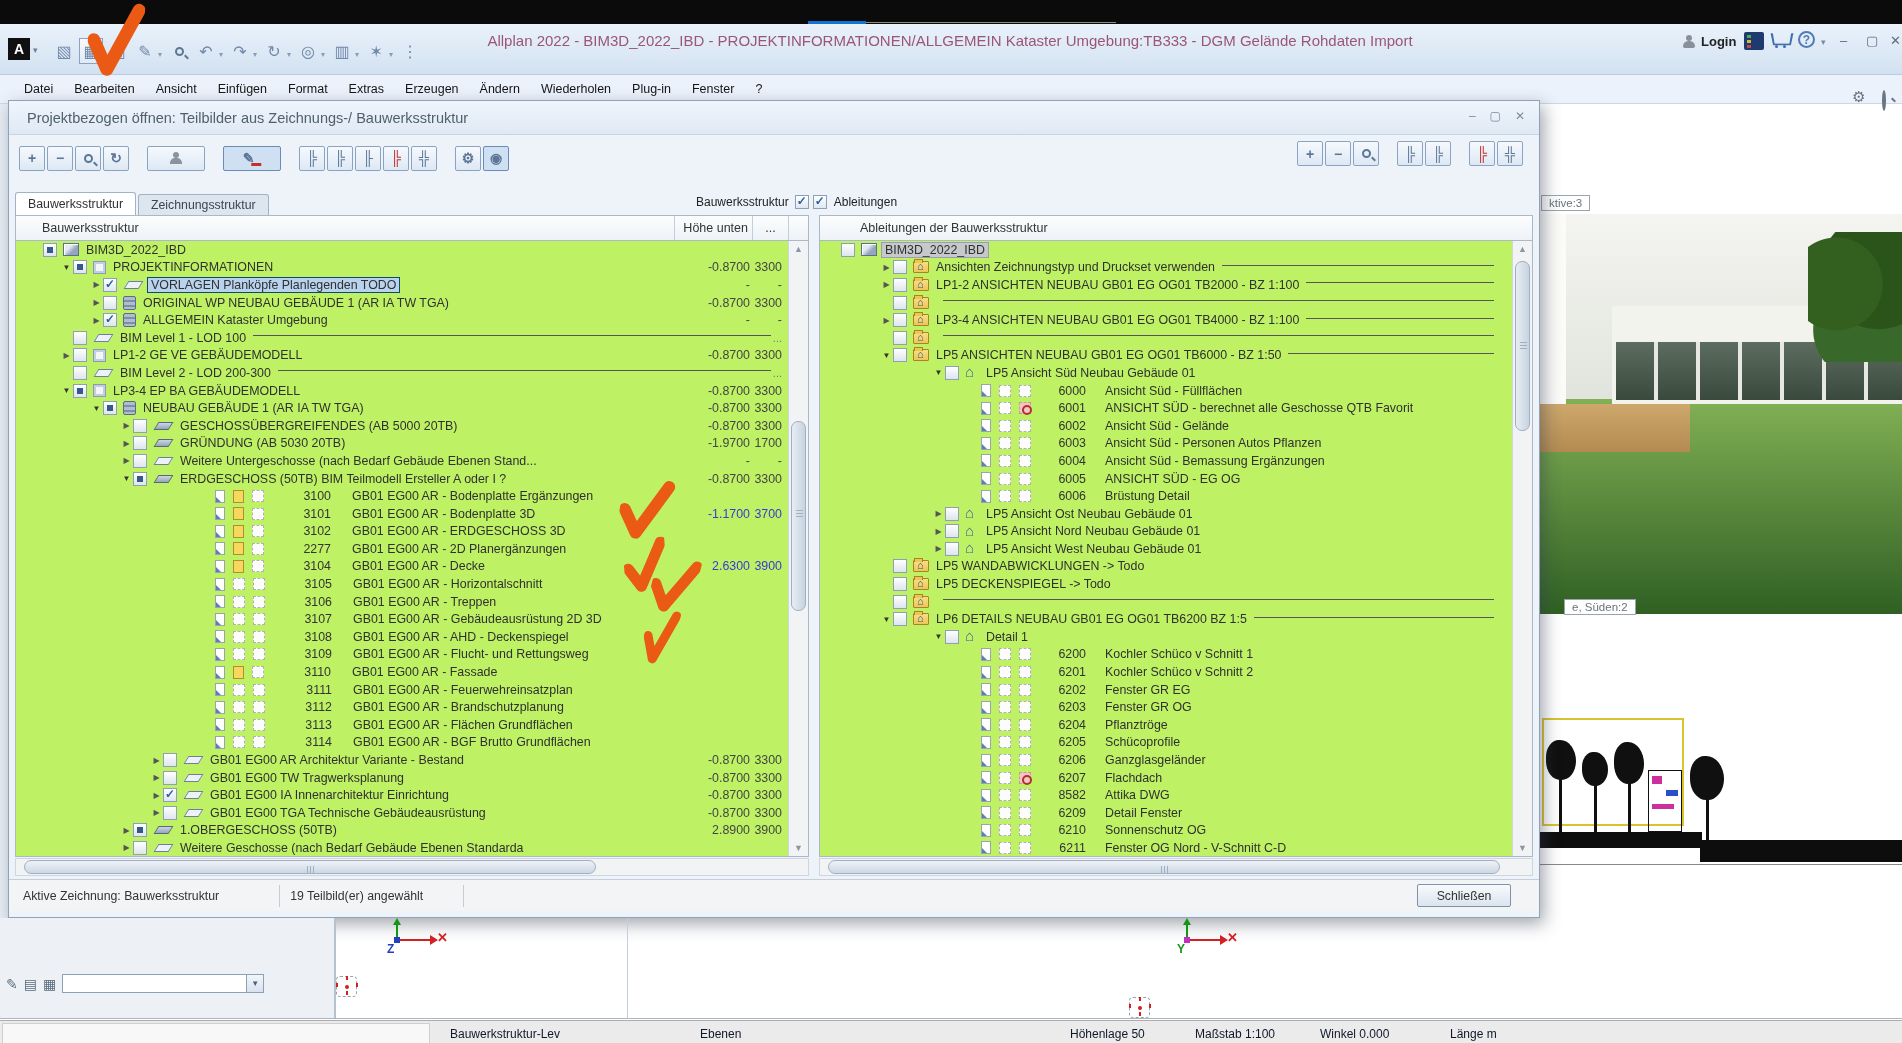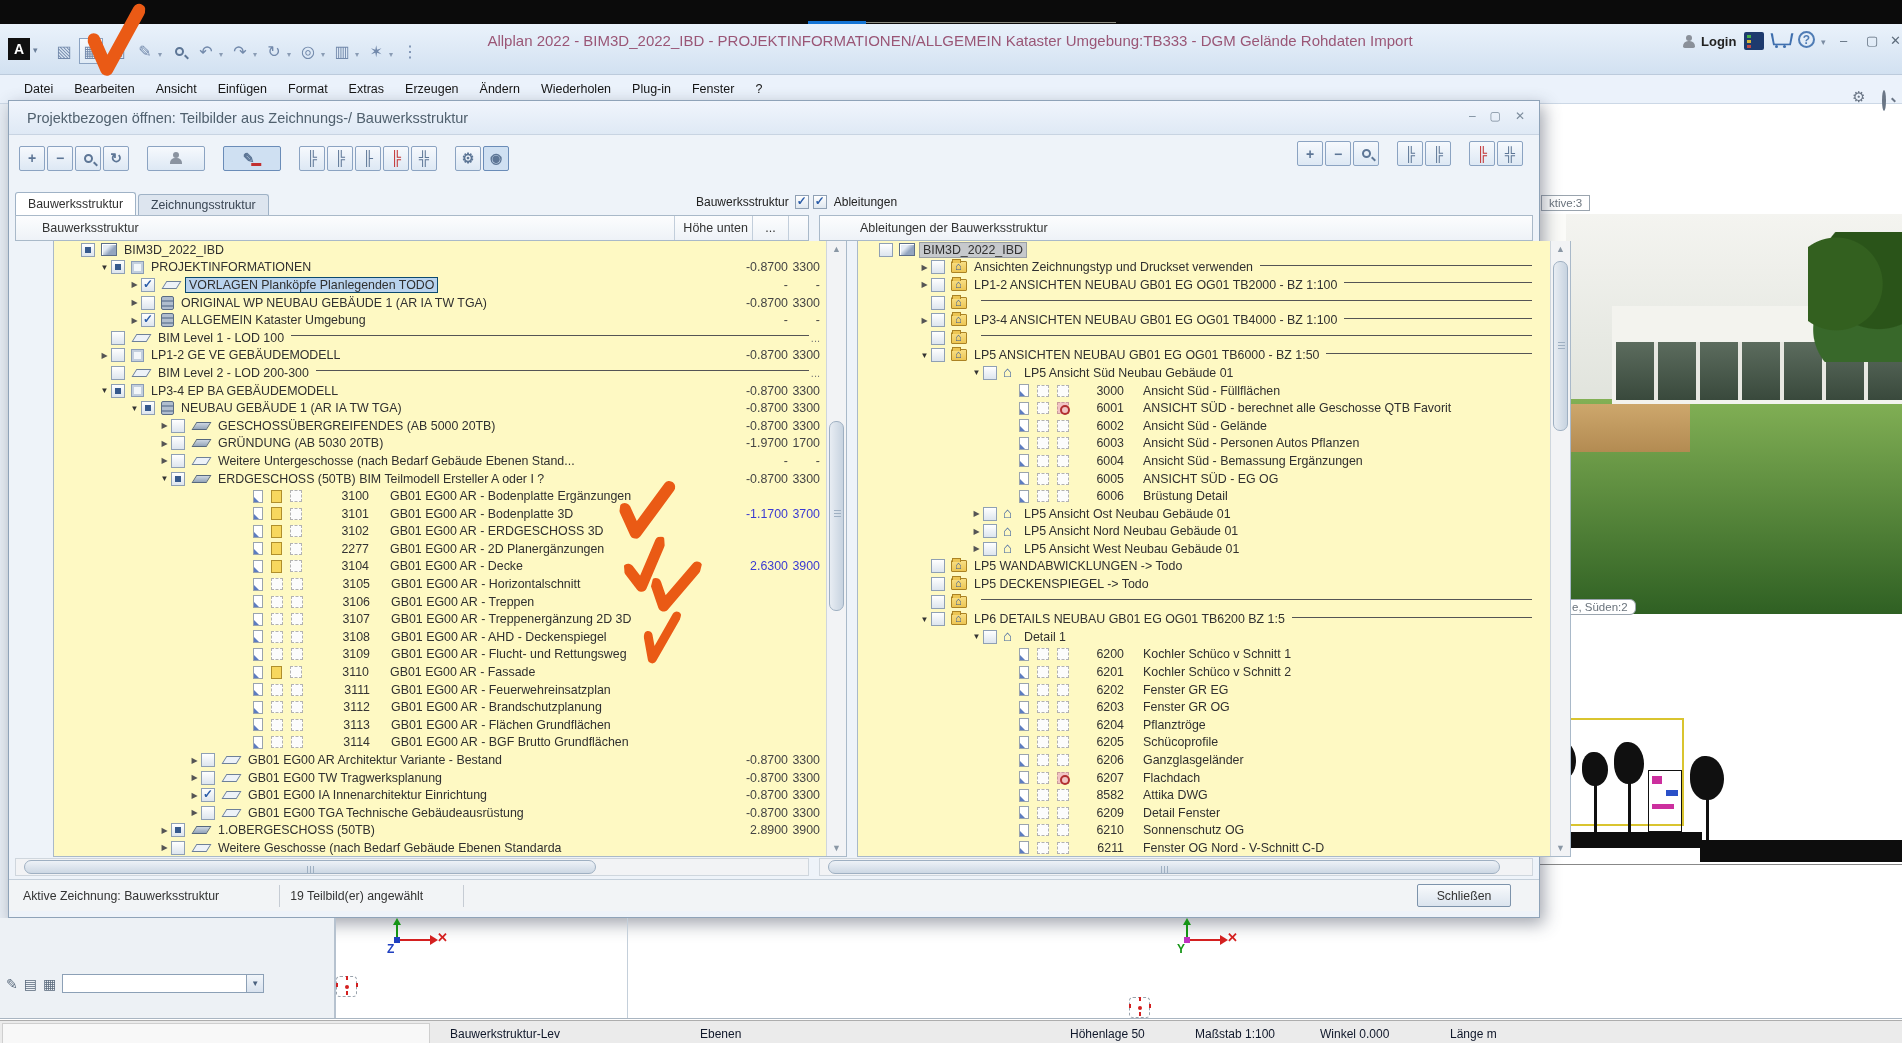--- a/index.html
+++ b/index.html
@@ -81,21 +81,21 @@
 
   
   .phead{top:114px;height:26px;background:linear-gradient(#fcfdfe,#eef2f7);border:1px solid #a9b9c9;
          font-size:12.5px;color:#333;display:flex;align-items:center;}
   #lhead{left:6px;width:794px;}
   #rhead{left:810px;width:714px;padding-left:24px;}
   .phead .grow{flex:1;}
   .phead .col{border-left:1px solid #c2cedb;height:100%;display:flex;align-items:center;justify-content:flex-end;padding:0 4px;}
 
   
-  .panel{top:140px;height:616px;background:#fef9c3;border:1px solid #a9b9c9;border-top:none;overflow:hidden;margin-left:38px;}
+  .panel{top:140px;height:616px;background:#bef264;border:1px solid #a9b9c9;border-top:none;overflow:hidden;}
   #lpanel{left:6px;width:794px;}
   #rpanel{left:810px;width:714px;}
   .treewrap{position:absolute;left:0;top:0;right:20px;bottom:0;overflow:hidden;}
   .trow{height:17.6px;display:flex;align-items:center;white-space:nowrap;font-size:12.4px;padding-right:6px;}
   .sp{display:inline-block;height:1px;flex:none;}
   .arr{width:13px;flex:none;font-size:8px;color:#555;text-align:center;}
   .arr.e{color:#333;}
   .cb{width:14px;height:14px;flex:none;border:1px solid #8fa0b4;background:linear-gradient(#fff,#dde5ee);
       position:relative;margin-right:3px;}
   .cb.c::after{content:"✓";position:absolute;left:1px;top:-2px;color:#2a5ca8;font-size:12px;font-weight:bold;}
@@ -184,21 +184,21 @@
   #r-glass{position:absolute;left:76px;top:128px;width:286px;height:58px;background:linear-gradient(#5c6c5e,#39493c);}
   #r-cols{position:absolute;left:76px;top:128px;width:286px;height:58px;
           background:repeating-linear-gradient(90deg,transparent 0 38px,#e8e8e2 38px 42px);}
   #r-wall{position:absolute;left:0;top:0;width:26px;height:190px;background:#fbfbf8;}
   #r-trees{position:absolute;left:268px;top:18px;width:94px;height:130px;
            background:radial-gradient(circle at 30% 40%,#33601f 0 45%,transparent 46%),
                       radial-gradient(circle at 75% 30%,#2a5419 0 50%,transparent 51%),
                       radial-gradient(circle at 60% 75%,#38682a 0 45%,transparent 46%);}
   #r-terrace{position:absolute;left:0;top:190px;width:150px;height:48px;background:linear-gradient(#cda76c,#b38b52);}
   #persp-chip{left:1541px;top:195px;}
-  #south-chip{left:1564px;top:599px;border-radius:6px;}
+  #south-chip{left:1564px;top:599px;}
 
   #draw{left:1540px;top:712px;width:362px;height:160px;background:#fff;}
   #yellow-box{position:absolute;left:2px;top:6px;width:142px;height:108px;border:2px solid #d9c42f;}
   .tree-b{position:absolute;background:#101010;border-radius:45% 55% 50% 50%;}
   .trunk{position:absolute;width:3px;background:#101010;}
   .elev{position:absolute;}
   #draw-base{position:absolute;left:0px;top:120px;width:162px;height:16px;background:#0d0d0d;}
   #draw-band{position:absolute;left:160px;top:128px;width:202px;height:22px;background:#0d0d0d;}
   #draw-line{position:absolute;left:0;top:152px;width:362px;height:1px;background:#888;}
 
@@ -653,21 +653,21 @@
             <span class="uline" style="border: none;"></span>
             <span class="v1"></span>
             <span class="v2"></span>
           </div>
           <div class="trow">
             <span class="sp" style="width: 196px;"></span>
             <span class="tico i-page"></span>
             <span class="tico i-dash"></span>
             <span class="tico i-dash"></span>
             <span class="tnum" style="width: 64px;">3107</span>
-            <span class="tlabel" style="margin-left: 16px;">GB01 EG00 AR - Treppenergänzung 2D 3D</span>
+            <span class="tlabel" style="margin-left: 16px;">GB01 EG00 AR - Gebäudeausrüstung 2D 3D</span>
             <span class="uline" style="border: none;"></span>
             <span class="v1"></span>
             <span class="v2"></span>
           </div>
           <div class="trow">
             <span class="sp" style="width: 196px;"></span>
             <span class="tico i-page"></span>
             <span class="tico i-dash"></span>
             <span class="tico i-dash"></span>
             <span class="tnum" style="width: 64px;">3108</span>
@@ -881,21 +881,21 @@
             <span class="cb "></span>
             <span class="tico i-house"></span>
             <span class="tlabel">LP5 Ansicht Süd Neubau Gebäude 01</span>
             <span class="uline" style="border: none;"></span>
           </div>
           <div class="trow">
             <span class="sp" style="width: 158px;"></span>
             <span class="tico i-page"></span>
             <span class="tico i-dash"></span>
             <span class="tico i-dash"></span>
-            <span class="tnum" style="width: 52px;">3000</span>
+            <span class="tnum" style="width: 52px;">6000</span>
             <span class="tlabel" style="margin-left: 14px;">Ansicht Süd - Füllflächen</span>
             <span class="uline" style="border: none;"></span>
           </div>
           <div class="trow">
             <span class="sp" style="width: 158px;"></span>
             <span class="tico i-page"></span>
             <span class="tico i-dash"></span>
             <span class="tico i-red"></span>
             <span class="tnum" style="width: 52px;">6001</span>
             <span class="tlabel" style="margin-left: 14px;">ANSICHT SÜD - berechnet alle Geschosse QTB Favorit</span>

